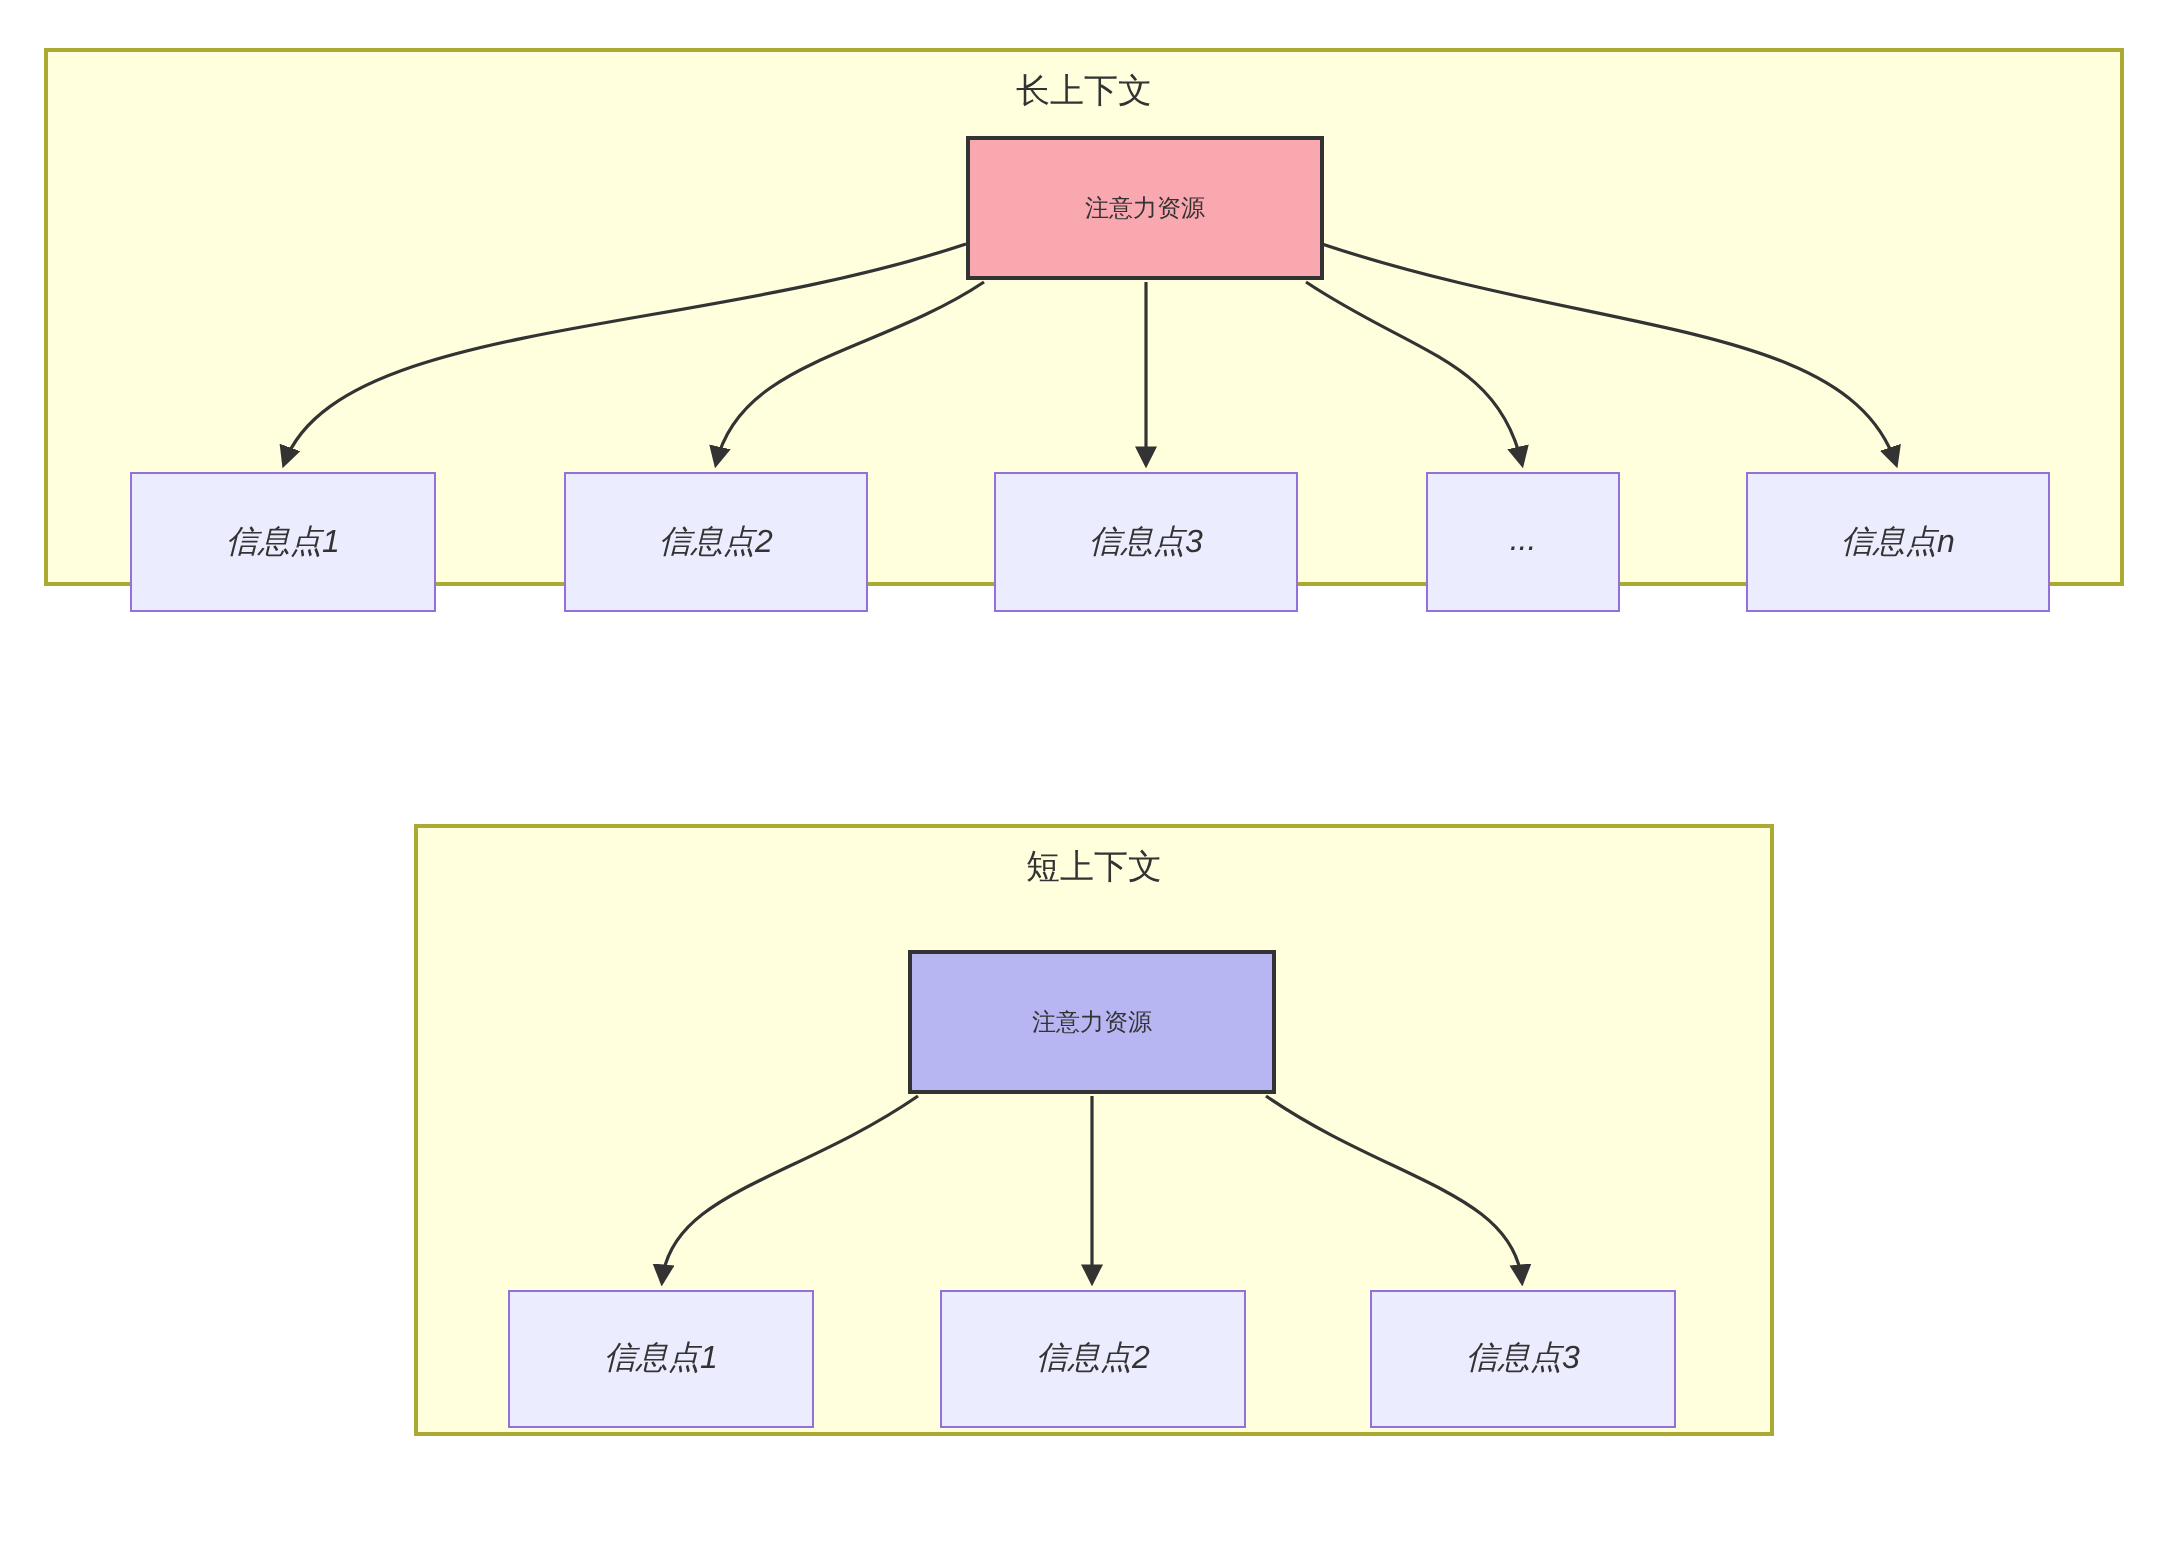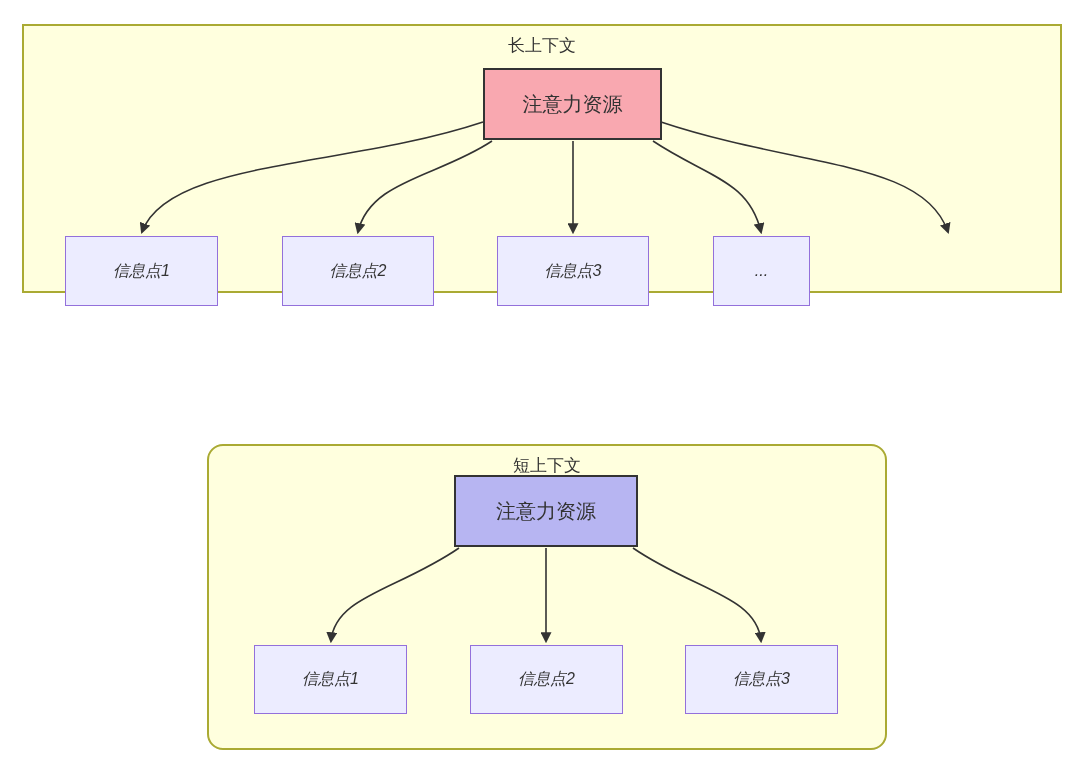--- a/index.html
+++ b/index.html
@@ -40,21 +40,21 @@
     font-size: 17px;
     font-weight: 400;
     color: var(--text);
   }
   .attention {
     position: absolute;
     border: 2.5px solid var(--attention_border);
     display: flex;
     align-items: center;
     justify-content: center;
-    font-size: 20px;
+    font-size: 12px;
     color: var(--text);
   }
   .attention.long { background: var(--attention_long_fill); }
   .attention.short { background: var(--attention_short_fill); }
   .node {
     position: absolute;
     background: var(--node_fill);
     border: 1.5px solid var(--node_border);
     display: flex;
     align-items: center;
@@ -79,21 +79,21 @@
 </style>
 </head>
 <body>
 
 <div class="canvas">
 
   <div class="panel" style="left:22px; top:24px; width:1040px; height:269px;">
     <div class="panel-title">长上下文</div>
   </div>
 
-  <div class="panel" style="left:207px; top:444px; width:680px; height:306px;border-radius:16px;">
+  <div class="panel" style="left:207px; top:412px; width:680px; height:306px;">
     <div class="panel-title">短上下文</div>
   </div>
 
   <svg class="edges" viewBox="0 0 1080 774">
     <defs>
       <marker id="arrow" viewBox="0 0 10 10" refX="8" refY="5" markerWidth="11" markerHeight="11" markerUnits="userSpaceOnUse" orient="auto">
         <path d="M0,0 L10,5 L0,10 z" fill="#333333"></path>
       </marker>
     </defs>
 
@@ -107,20 +107,21 @@
     <path class="edge" d="M546,548 L546,641" marker-end="url(#arrow)"></path>
     <path class="edge" d="M633,548 C694,590 757,596 761,641" marker-end="url(#arrow)"></path>
   </svg>
 
   <div class="attention long" style="left:483px; top:68px; width:179px; height:72px;">注意力资源</div>
 
   <div class="node" style="left:65px; top:236px; width:153px; height:70px;">信息点1</div>
   <div class="node" style="left:282px; top:236px; width:152px; height:70px;">信息点2</div>
   <div class="node" style="left:497px; top:236px; width:152px; height:70px;">信息点3</div>
   <div class="node" style="left:713px; top:236px; width:97px; height:70px;">...</div>
+  <div class="node" style="left:873px; top:236px; width:152px; height:70px;">信息点n</div>
 
   <div class="attention short" style="left:454px; top:475px; width:184px; height:72px;">注意力资源</div>
 
   <div class="node" style="left:254px; top:645px; width:153px; height:69px;">信息点1</div>
   <div class="node" style="left:470px; top:645px; width:153px; height:69px;">信息点2</div>
   <div class="node" style="left:685px; top:645px; width:153px; height:69px;">信息点3</div>
 
 </div>
 
 </body></html>

